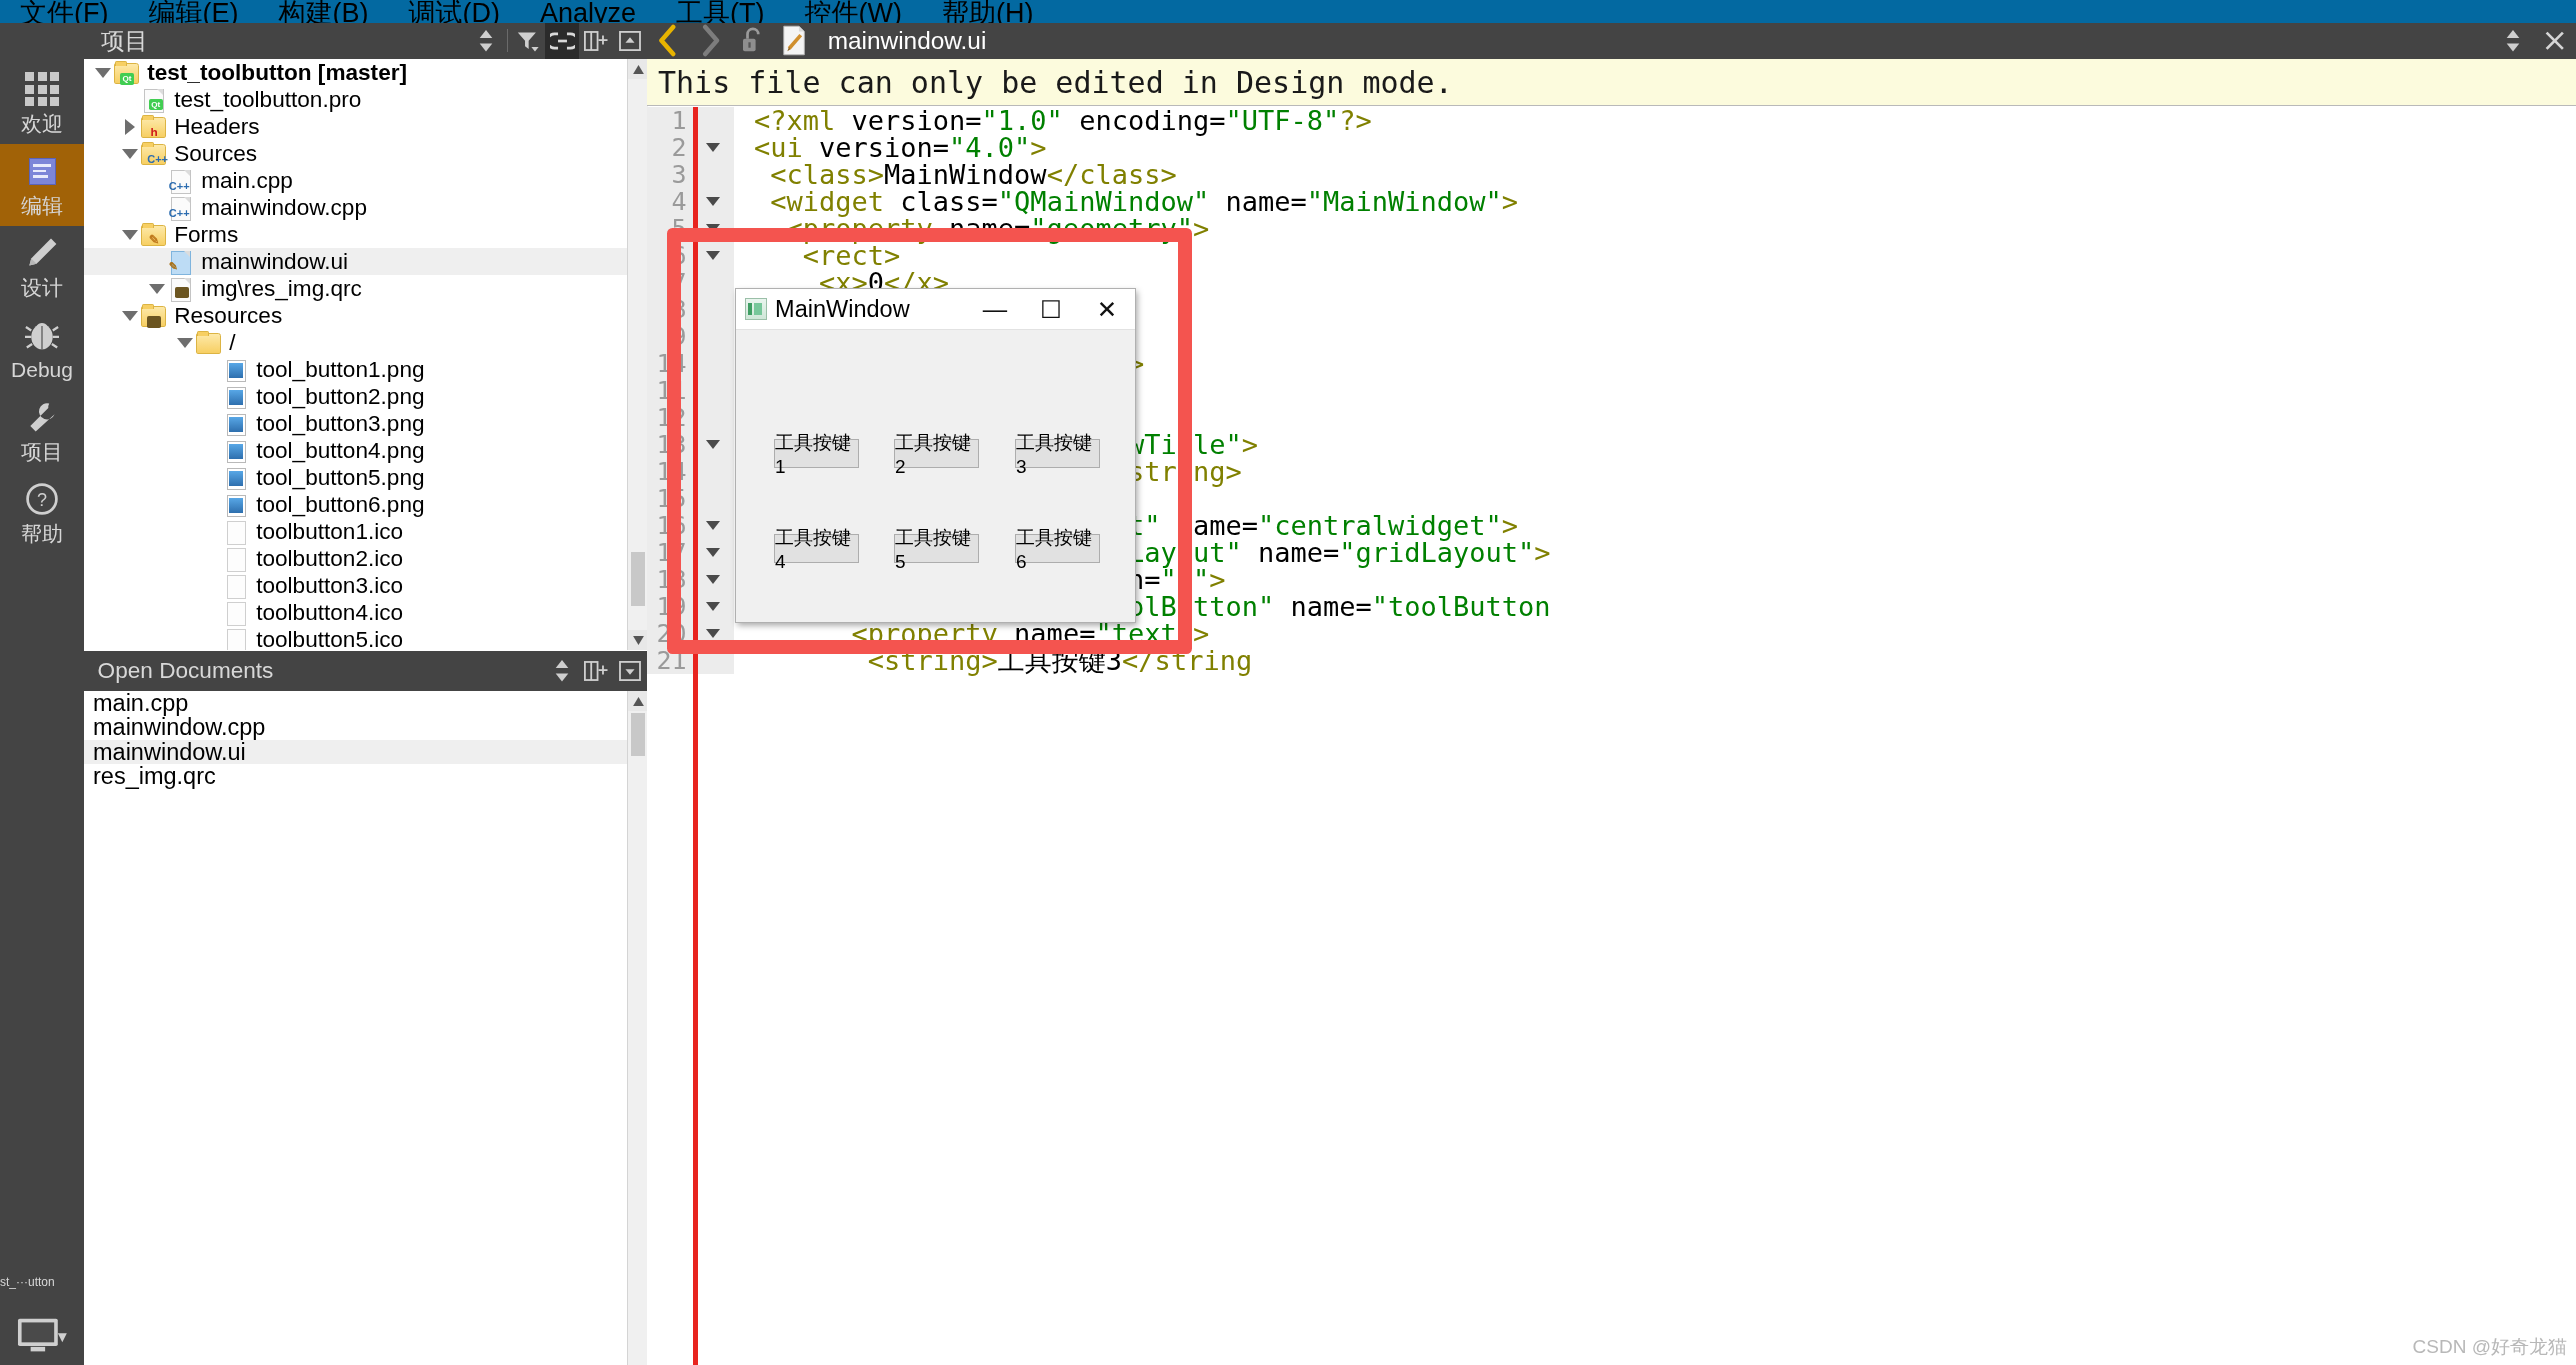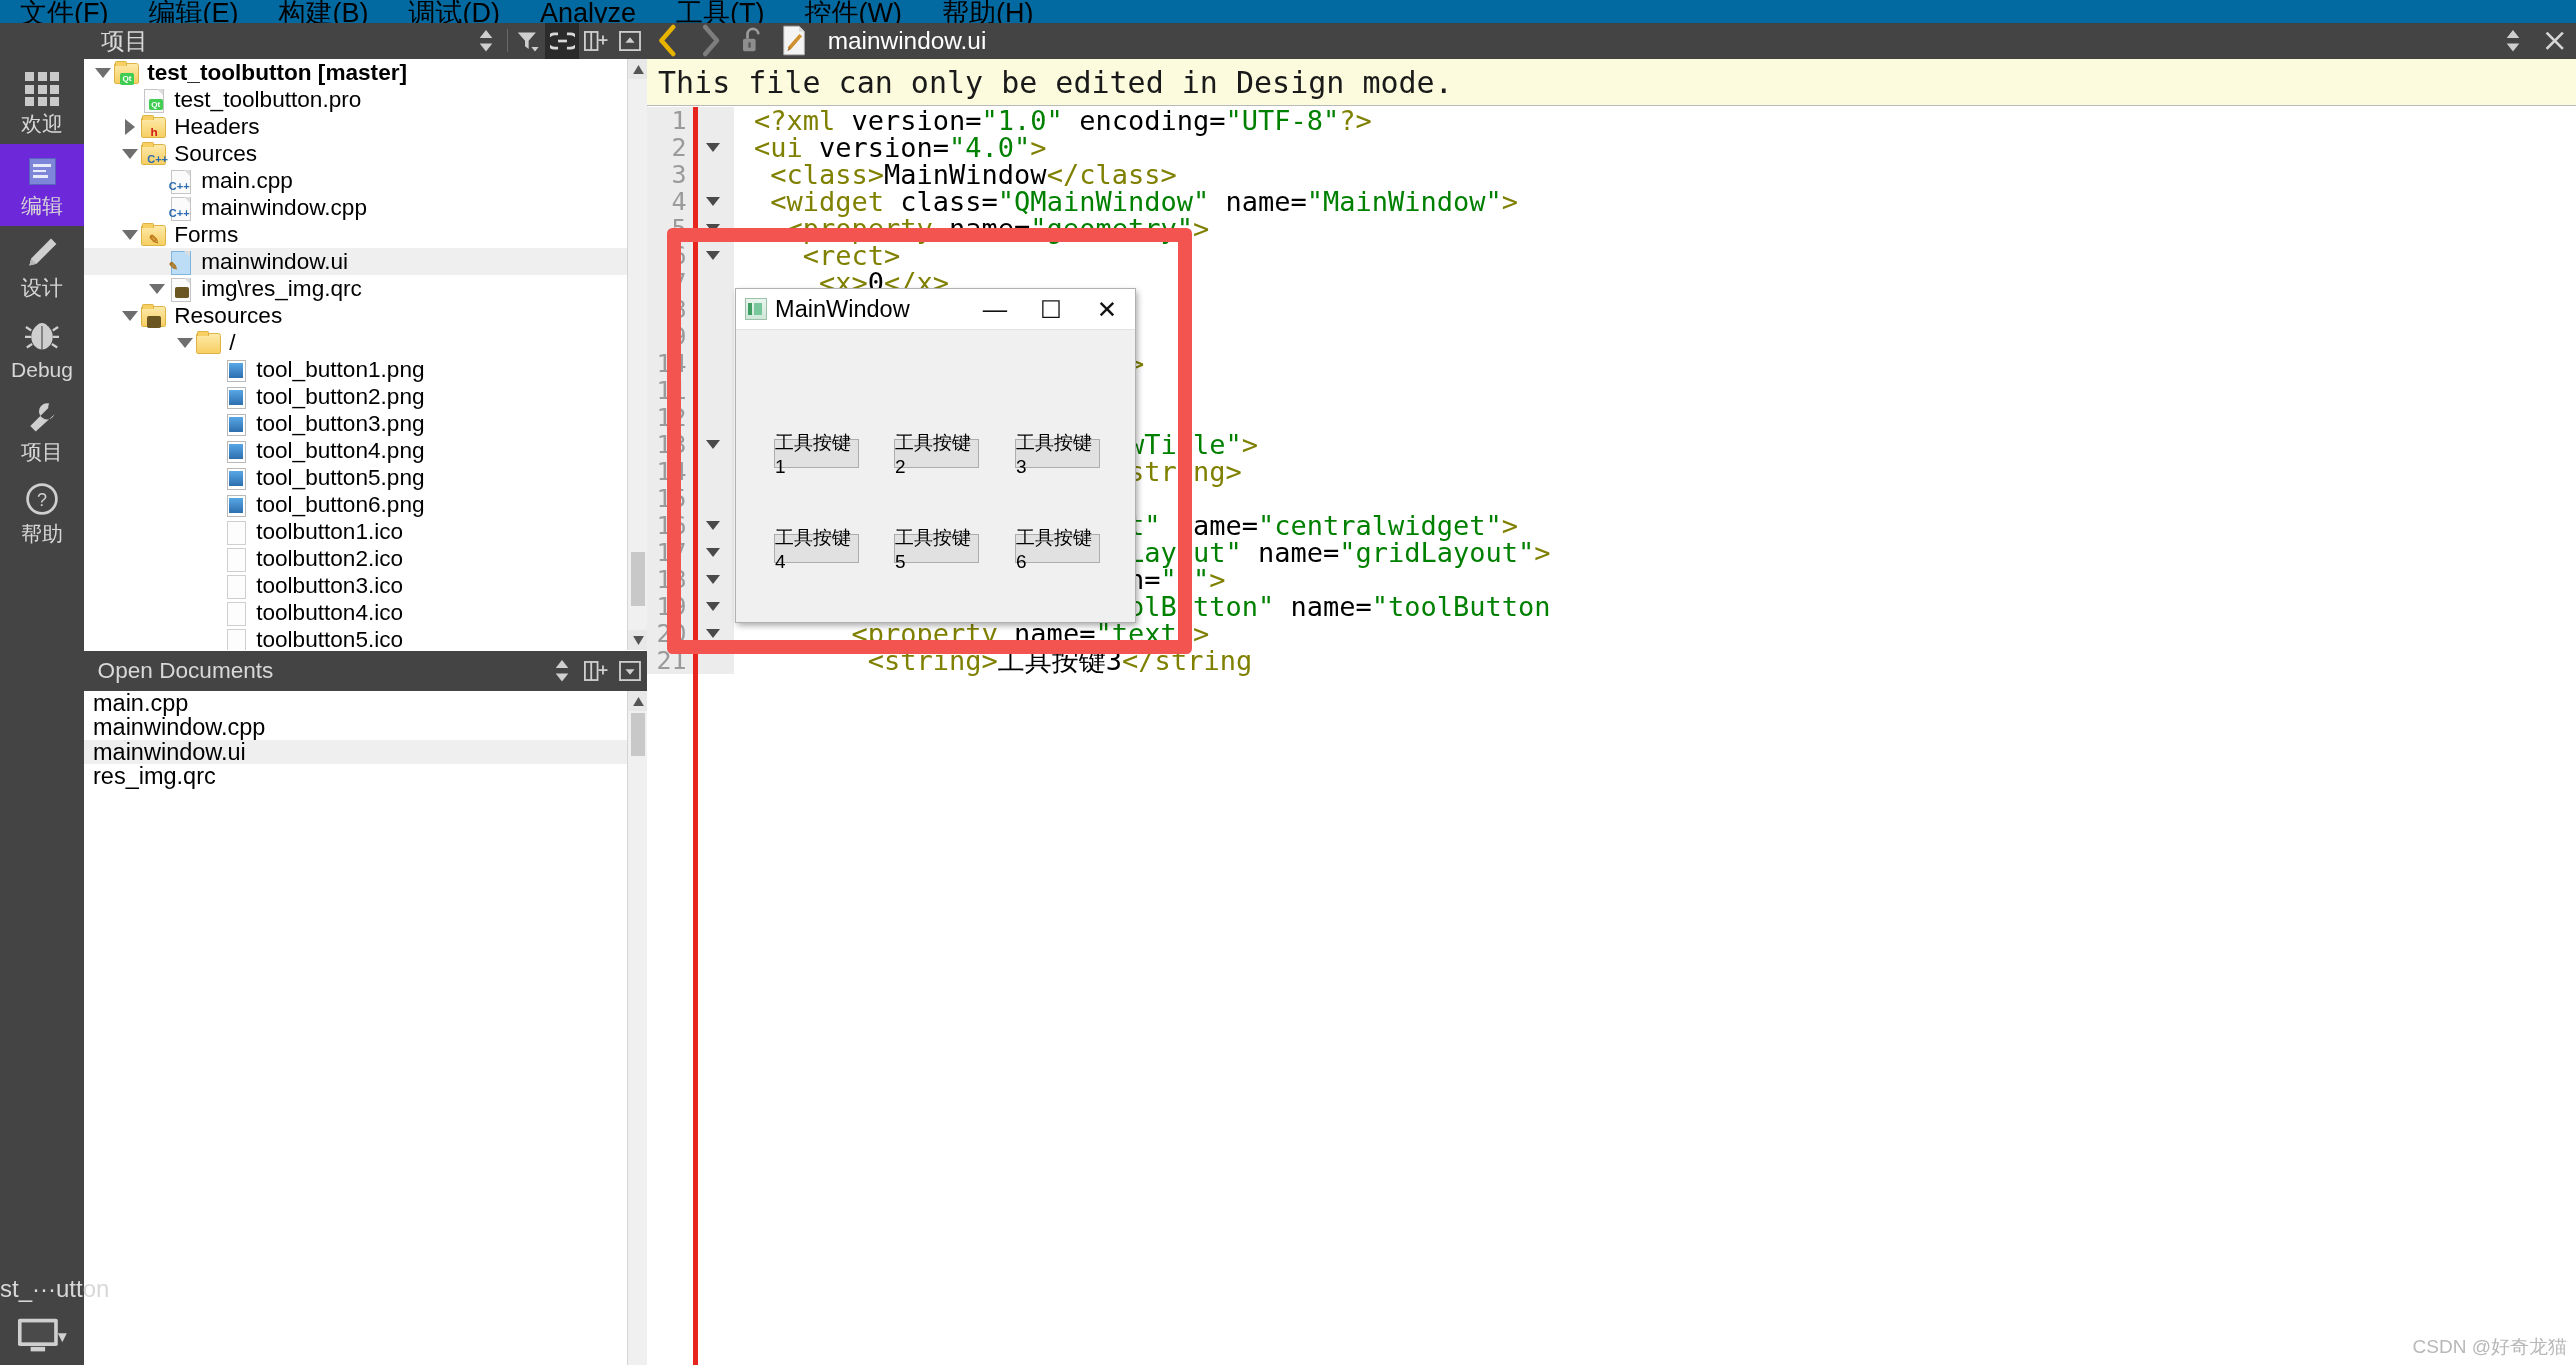--- a/index.html
+++ b/index.html
@@ -28,21 +28,21 @@
   #modebar{
     position:absolute;left:0;top:22.6px;width:84px;height:1343px;
     background:#444444;
   }
   #modebar .mode{
     width:84px;height:82px;
     display:flex;flex-direction:column;align-items:center;justify-content:center;
     color:#d6d6d6;font-size:21px;
     box-sizing:border-box;
   }
-  #modebar .mode.sel{background:#6d28d9;}
+  #modebar .mode.sel{background:#a16207;}
   #modebar .mode .ic{height:38px;display:flex;align-items:center;justify-content:center;margin-bottom:3.6px;}
   #modebar .mode .lb{line-height:23.5px;white-space:nowrap;}
   #modebar .spacerTop{height:39px;}
 
   
   .grid9{display:grid;grid-template-columns:repeat(3,9px);grid-template-rows:repeat(3,9px);gap:3.6px;}
   .grid9 i{background:#c9c9c9;display:block;}
 
   
   .editic{width:27px;height:27px;background:#7d86d8;border:0.9px solid #5a63bb;display:flex;flex-direction:column;justify-content:center;gap:2.7px;padding:3.6px;box-sizing:border-box;}
@@ -106,21 +106,21 @@
   #openHeader .tb{width:34px;height:40px;display:flex;align-items:center;justify-content:center;}
   #openList{position:absolute;left:84px;top:691px;width:543px;height:675px;background:#fff;font-size:23.5px;overflow:hidden;}
   #openList .orow{height:24.4px;line-height:24.4px;padding-left:9px;white-space:nowrap;}
   #openList .orow.sel{background:#efefef;}
   #openScroll{position:absolute;left:627px;top:691px;width:20px;height:675px;background:#f0f0f0;border-left:0.9px solid #d4d4d4;}
   #openScroll .ar{position:absolute;left:0;width:20px;height:20px;display:flex;align-items:center;justify-content:center;background:#e8e8e8;top:0;}
   #openScroll .thumb{position:absolute;left:2.7px;top:22px;width:14.5px;height:43px;background:#c8c8c8;}
 
   
   #blFrag{position:absolute;left:0;top:1275px;width:84px;height:91px;background:#444;color:#d8d8d8;font-size:19px;}
-  #blFragTxt{position:absolute;left:0;top:1275px;width:109px;white-space:nowrap;color:#d8d8d8;font-size:24px;}
+  #blFragTxt{position:absolute;left:0;top:1275px;width:109px;white-space:nowrap;color:#d8d8d8;font-size:12px;}
   #blMon{position:absolute;left:16.3px;top:1317px;width:51px;height:38px;}
 
   
   #edToolbar{position:absolute;left:647px;top:22.6px;width:1929px;height:36px;background:#444;display:flex;align-items:center;}
   #edToolbar .nav{width:42px;height:36px;display:flex;align-items:center;justify-content:center;}
   #edToolbar .fname{color:#ffffff;font-size:24.4px;margin-left:12.7px;white-space:nowrap;}
   #edToolbar .right{margin-left:auto;display:flex;align-items:center;}
 
   #edInfoBar{position:absolute;left:647px;top:59px;width:1929px;height:46px;background:#fcfbdd;
      display:flex;align-items:center;border-bottom:1.8px solid #b9b9b9;}

